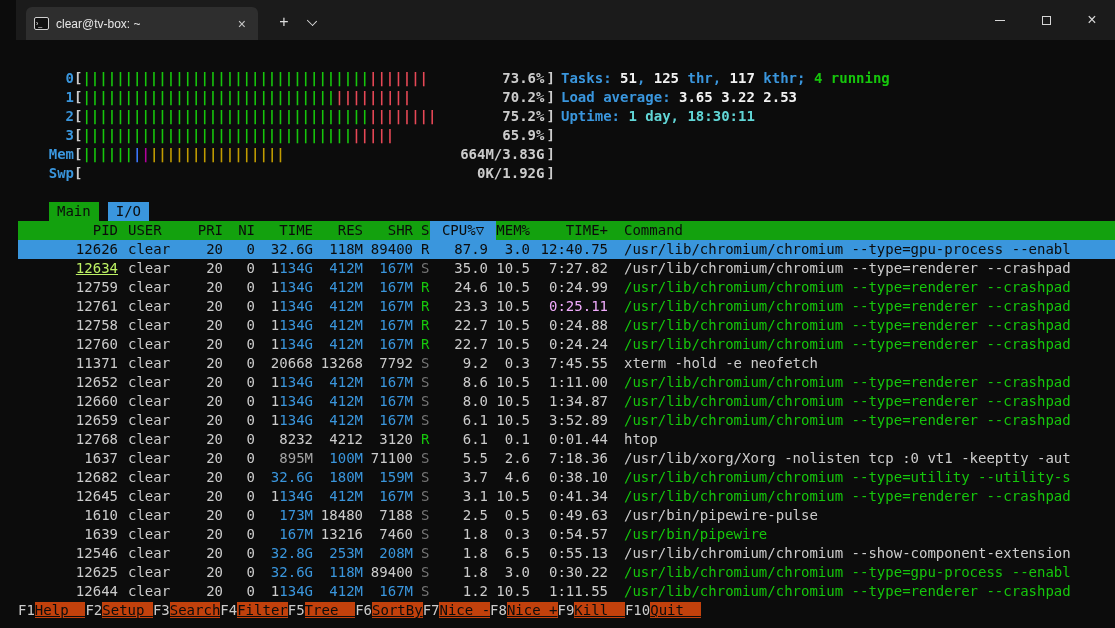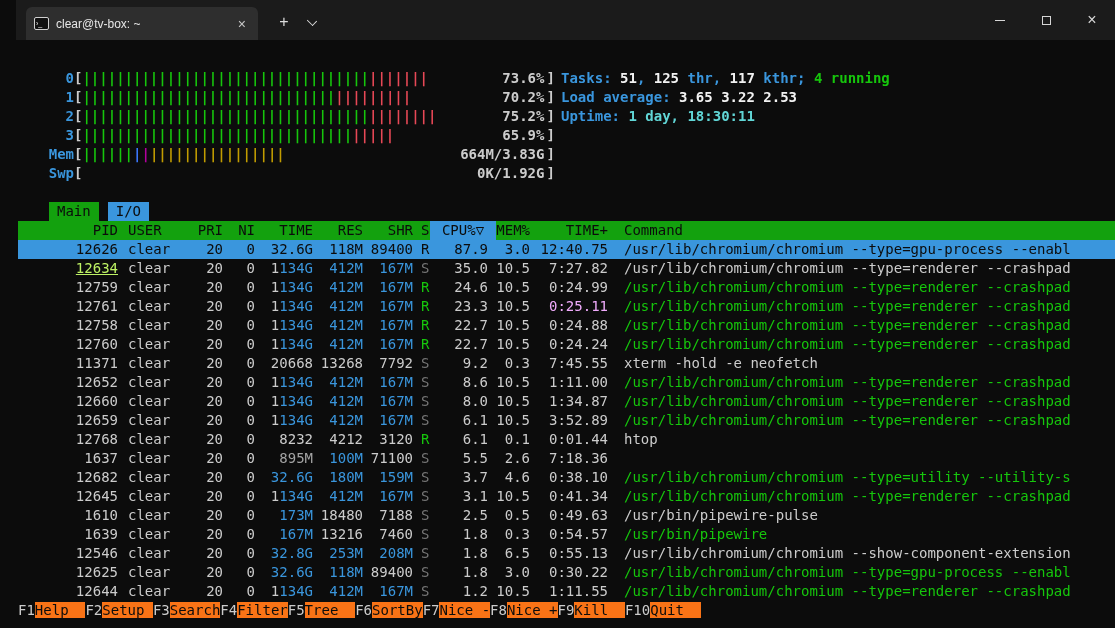--- a/index.html
+++ b/index.html
@@ -59,21 +59,21 @@
   .col-cpu { padding-right:8px; }
   .col-cmd { padding-left:16px; }
   .thead { background:#13A10E; color:#0C0C0C; }
   .thead .col-cpu { padding-right:0; }
   .thead .sortcol { background:#3A96DD;text-align:center; }
   .prow.selected { background:#3A96DD; }
   .prow.selected .cell, .prow.selected .cell span { color:#0C0C0C !important; }
 
   .footerbar { position:absolute; left:2px; right:0; bottom:8px; height:19px; white-space:pre; }
   .fkey { color:#CCCCCC; }
-  .flabel { background:#f97316; color:#0C0C0C; }
+  .flabel { background:#c2410c; color:#0C0C0C;text-decoration:underline; }
 </style>
 </head>
 <body>
 
 <div class="window">
 
   <div class="titlebar">
     <div class="tab">
       <span class="tabicon">›_</span>
       <span class="tabtitle">clear@tv-box: ~</span>
@@ -289,20 +289,21 @@
           <span class="cell col-user" style="color: rgb(204, 204, 204);">clear</span>
           <span class="cell col-pri" style="color: rgb(204, 204, 204);">20</span>
           <span class="cell col-ni" style="color: rgb(204, 204, 204);">0</span>
           <span class="cell col-virt"><span style="color: #a3a3a3; text-align: right;">895M</span></span>
           <span class="cell col-res"><span style="color: rgb(58, 150, 221);">100M</span></span>
           <span class="cell col-shr"><span style="color: rgb(204, 204, 204);">71100</span></span>
           <span class="cell col-s" style="color: rgb(118, 118, 118);">S</span>
           <span class="cell col-cpu" style="color: rgb(204, 204, 204);">5.5</span>
           <span class="cell col-mem" style="color: rgb(204, 204, 204);">2.6</span>
           <span class="cell col-time" style="color: rgb(204, 204, 204);">7:18.36</span>
+          <span class="cell col-cmd" style="color: rgb(204, 204, 204);">/usr/lib/xorg/Xorg -nolisten tcp :0 vt1 -keeptty -aut</span>
         </div>
         <div class="grid prow">
           <span class="cell col-pid" style="color: rgb(204, 204, 204);">12682</span>
           <span class="cell col-user" style="color: rgb(204, 204, 204);">clear</span>
           <span class="cell col-pri" style="color: rgb(204, 204, 204);">20</span>
           <span class="cell col-ni" style="color: rgb(204, 204, 204);">0</span>
           <span class="cell col-virt"><span style="color: rgb(58, 150, 221);">32.6G</span></span>
           <span class="cell col-res"><span style="color: rgb(58, 150, 221);">180M</span></span>
           <span class="cell col-shr"><span style="color: rgb(58, 150, 221);">159M</span></span>
           <span class="cell col-s" style="color: rgb(118, 118, 118);">S</span>

